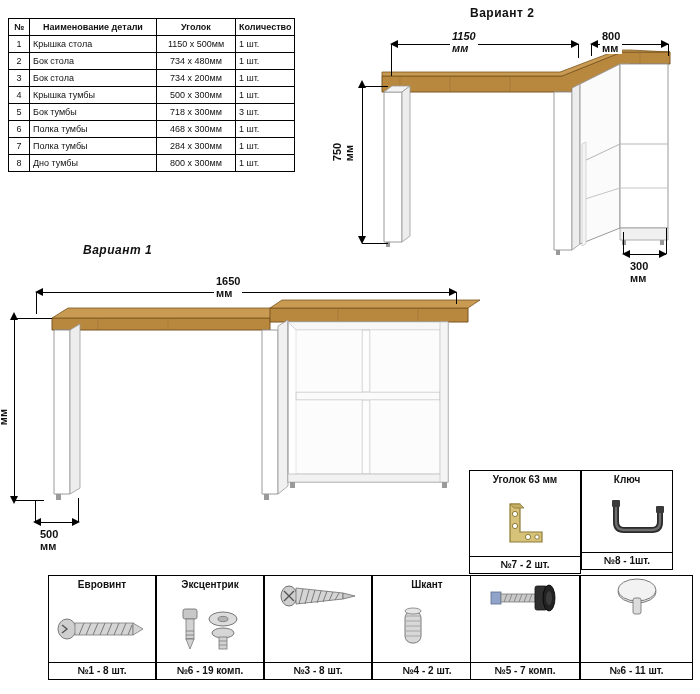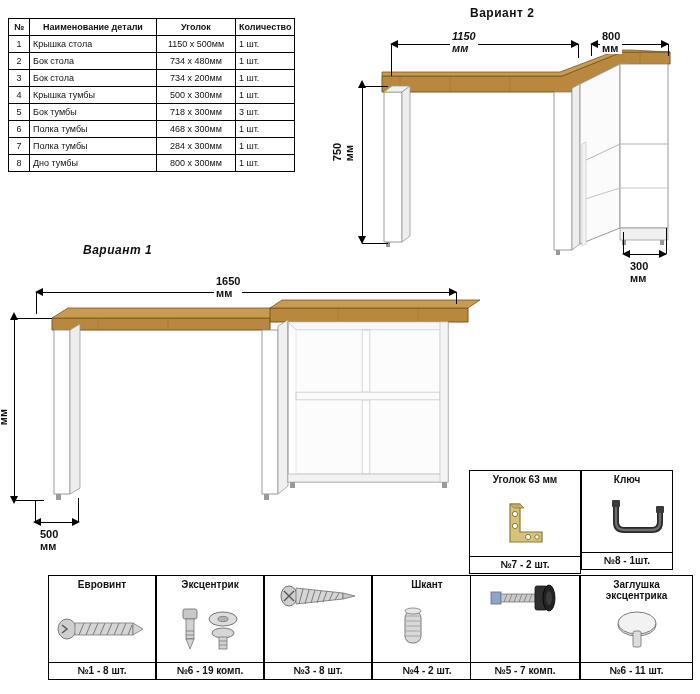--- a/index.html
+++ b/index.html
@@ -376,24 +376,20 @@
         <ellipse cx="78" cy="22" rx="6" ry="13" fill="#222" stroke="#000" stroke-width="0.8"></ellipse>
         <ellipse cx="78" cy="22" rx="3" ry="7" fill="#3b3b3b"></ellipse>
       </svg>
     </div>
     <div class="hw-qty">№5 - 7 комп.</div>
   </div>
 </div>
 
 <div class="hw-box" style="left:580px;top:575px;width:113px;height:105px;">
   <div class="hw-inner">
-    <div class="hw-title">
-      <span>Заглушка</span><br>
-      <span>эксцентрика</span>
-    </div>
     <div class="hw-art">
       <svg width="113" height="44" viewBox="0 0 113 44">
         <ellipse cx="56" cy="16" rx="19" ry="11" fill="#e3e3e3" stroke="#7c7c7c" stroke-width="1"></ellipse>
         <ellipse cx="56" cy="14" rx="19" ry="11" fill="#f2f2f2" stroke="#7c7c7c" stroke-width="1"></ellipse>
         <rect x="52" y="22" width="8" height="16" rx="2" fill="#dcdcdc" stroke="#7c7c7c" stroke-width="0.9"></rect>
       </svg>
     </div>
     <div class="hw-qty">№6 - 11 шт.</div>
   </div>
 </div>

